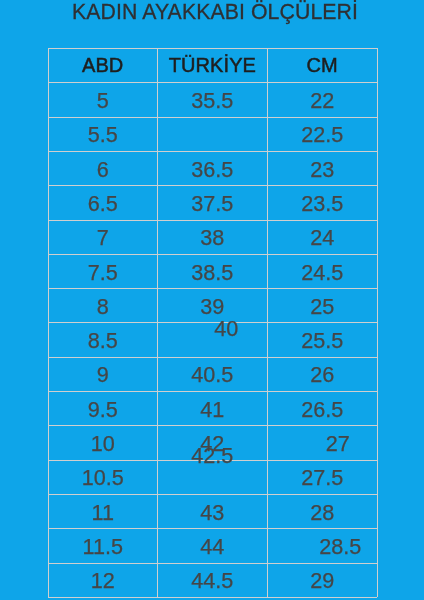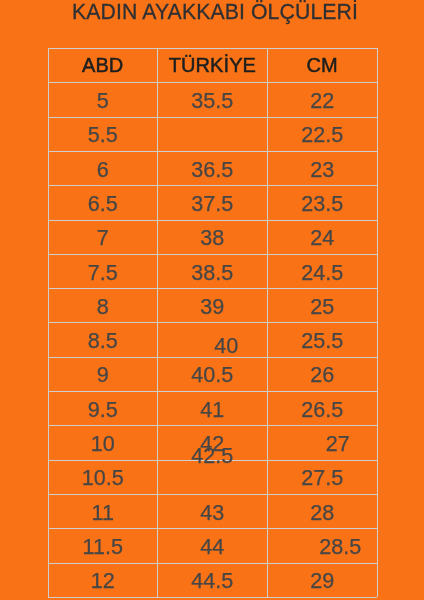--- a/index.html
+++ b/index.html
@@ -76,21 +76,21 @@
     font-weight: 400;
     letter-spacing: 0.1px;
     color: #1f1f1f;
     -webkit-text-stroke: 0.5px #1f1f1f;
     padding-top: 0;
   }
 </style>
 </head>
 <body>
 
-<div class="page" style="background: #f97316;">
+<div class="page" style="background: #0ea5e9;">
   <div class="title" style="color: rgb(47, 48, 51);">KADIN AYAKKABI ÖLÇÜLERİ</div>
   <div class="table-wrap">
       <div class="grid-line hline" style="top: 0.2px; background: rgb(207, 207, 207);"></div>
       <div class="grid-line hline" style="top: 34.2px; background: rgb(207, 207, 207);"></div>
       <div class="grid-line hline" style="top: 69.2px; background: rgb(207, 207, 207);"></div>
       <div class="grid-line hline" style="top: 103.2px; background: rgb(207, 207, 207);"></div>
       <div class="grid-line hline" style="top: 137.2px; background: rgb(207, 207, 207);"></div>
       <div class="grid-line hline" style="top: 172.2px; background: rgb(207, 207, 207);"></div>
       <div class="grid-line hline" style="top: 206.2px; background: rgb(207, 207, 207);"></div>
       <div class="grid-line hline" style="top: 240.2px; background: rgb(207, 207, 207);"></div>
@@ -124,21 +124,21 @@
       <div class="cell" style="color: rgb(70, 70, 70); -webkit-text-stroke: 0.25px rgb(70, 70, 70); left: 0px; width: 109.4px; top: 171.55px; height: 34.31px;">7</div>
       <div class="cell" style="color: rgb(70, 70, 70); -webkit-text-stroke: 0.25px rgb(70, 70, 70); left: 109.4px; width: 109.9px; top: 171.55px; height: 34.31px;">38</div>
       <div class="cell" style="color: rgb(70, 70, 70); -webkit-text-stroke: 0.25px rgb(70, 70, 70); left: 219.3px; width: 109.7px; top: 171.55px; height: 34.31px;">24</div>
       <div class="cell" style="color: rgb(70, 70, 70); -webkit-text-stroke: 0.25px rgb(70, 70, 70); left: 0px; width: 109.4px; top: 205.86px; height: 34.31px;">7.5</div>
       <div class="cell" style="color: rgb(70, 70, 70); -webkit-text-stroke: 0.25px rgb(70, 70, 70); left: 109.4px; width: 109.9px; top: 205.86px; height: 34.31px;">38.5</div>
       <div class="cell" style="color: rgb(70, 70, 70); -webkit-text-stroke: 0.25px rgb(70, 70, 70); left: 219.3px; width: 109.7px; top: 205.86px; height: 34.31px;">24.5</div>
       <div class="cell" style="color: rgb(70, 70, 70); -webkit-text-stroke: 0.25px rgb(70, 70, 70); left: 0px; width: 109.4px; top: 240.17px; height: 34.31px;">8</div>
       <div class="cell" style="color: rgb(70, 70, 70); -webkit-text-stroke: 0.25px rgb(70, 70, 70); left: 109.4px; width: 109.9px; top: 240.17px; height: 34.31px;">39</div>
       <div class="cell" style="color: rgb(70, 70, 70); -webkit-text-stroke: 0.25px rgb(70, 70, 70); left: 219.3px; width: 109.7px; top: 240.17px; height: 34.31px;">25</div>
       <div class="cell" style="color: rgb(70, 70, 70); -webkit-text-stroke: 0.25px rgb(70, 70, 70); left: 0px; width: 109.4px; top: 274.48px; height: 34.31px;">8.5</div>
-      <div class="cell" style="color: rgb(70, 70, 70); -webkit-text-stroke: 0.25px rgb(70, 70, 70); left: 109.4px; width: 109.9px; top: 279px; height: 34.31px; padding-left: 28px;">40</div>
+      <div class="cell" style="color: rgb(70, 70, 70); -webkit-text-stroke: 0.25px rgb(70, 70, 70); left: 109.4px; width: 109.9px; top: 262px; height: 34.31px; padding-left: 28px;">40</div>
       <div class="cell" style="color: rgb(70, 70, 70); -webkit-text-stroke: 0.25px rgb(70, 70, 70); left: 219.3px; width: 109.7px; top: 274.48px; height: 34.31px;">25.5</div>
       <div class="cell" style="color: rgb(70, 70, 70); -webkit-text-stroke: 0.25px rgb(70, 70, 70); left: 0px; width: 109.4px; top: 308.79px; height: 34.31px;">9</div>
       <div class="cell" style="color: rgb(70, 70, 70); -webkit-text-stroke: 0.25px rgb(70, 70, 70); left: 109.4px; width: 109.9px; top: 308.79px; height: 34.31px;">40.5</div>
       <div class="cell" style="color: rgb(70, 70, 70); -webkit-text-stroke: 0.25px rgb(70, 70, 70); left: 219.3px; width: 109.7px; top: 308.79px; height: 34.31px;">26</div>
       <div class="cell" style="color: rgb(70, 70, 70); -webkit-text-stroke: 0.25px rgb(70, 70, 70); left: 0px; width: 109.4px; top: 343.1px; height: 34.31px;">9.5</div>
       <div class="cell" style="color: rgb(70, 70, 70); -webkit-text-stroke: 0.25px rgb(70, 70, 70); left: 109.4px; width: 109.9px; top: 343.1px; height: 34.31px;">41</div>
       <div class="cell" style="color: rgb(70, 70, 70); -webkit-text-stroke: 0.25px rgb(70, 70, 70); left: 219.3px; width: 109.7px; top: 343.1px; height: 34.31px;">26.5</div>
       <div class="cell" style="color: rgb(70, 70, 70); -webkit-text-stroke: 0.25px rgb(70, 70, 70); left: 0px; width: 109.4px; top: 377.41px; height: 34.31px;">10</div>
       <div class="cell" style="color: rgb(70, 70, 70); -webkit-text-stroke: 0.25px rgb(70, 70, 70); left: 109.4px; width: 109.9px; top: 377.41px; height: 34.31px;">42</div>
       <div class="cell" style="color: rgb(70, 70, 70); -webkit-text-stroke: 0.25px rgb(70, 70, 70); left: 235px; width: 109.7px; top: 377.41px; height: 34.31px;">27</div>

